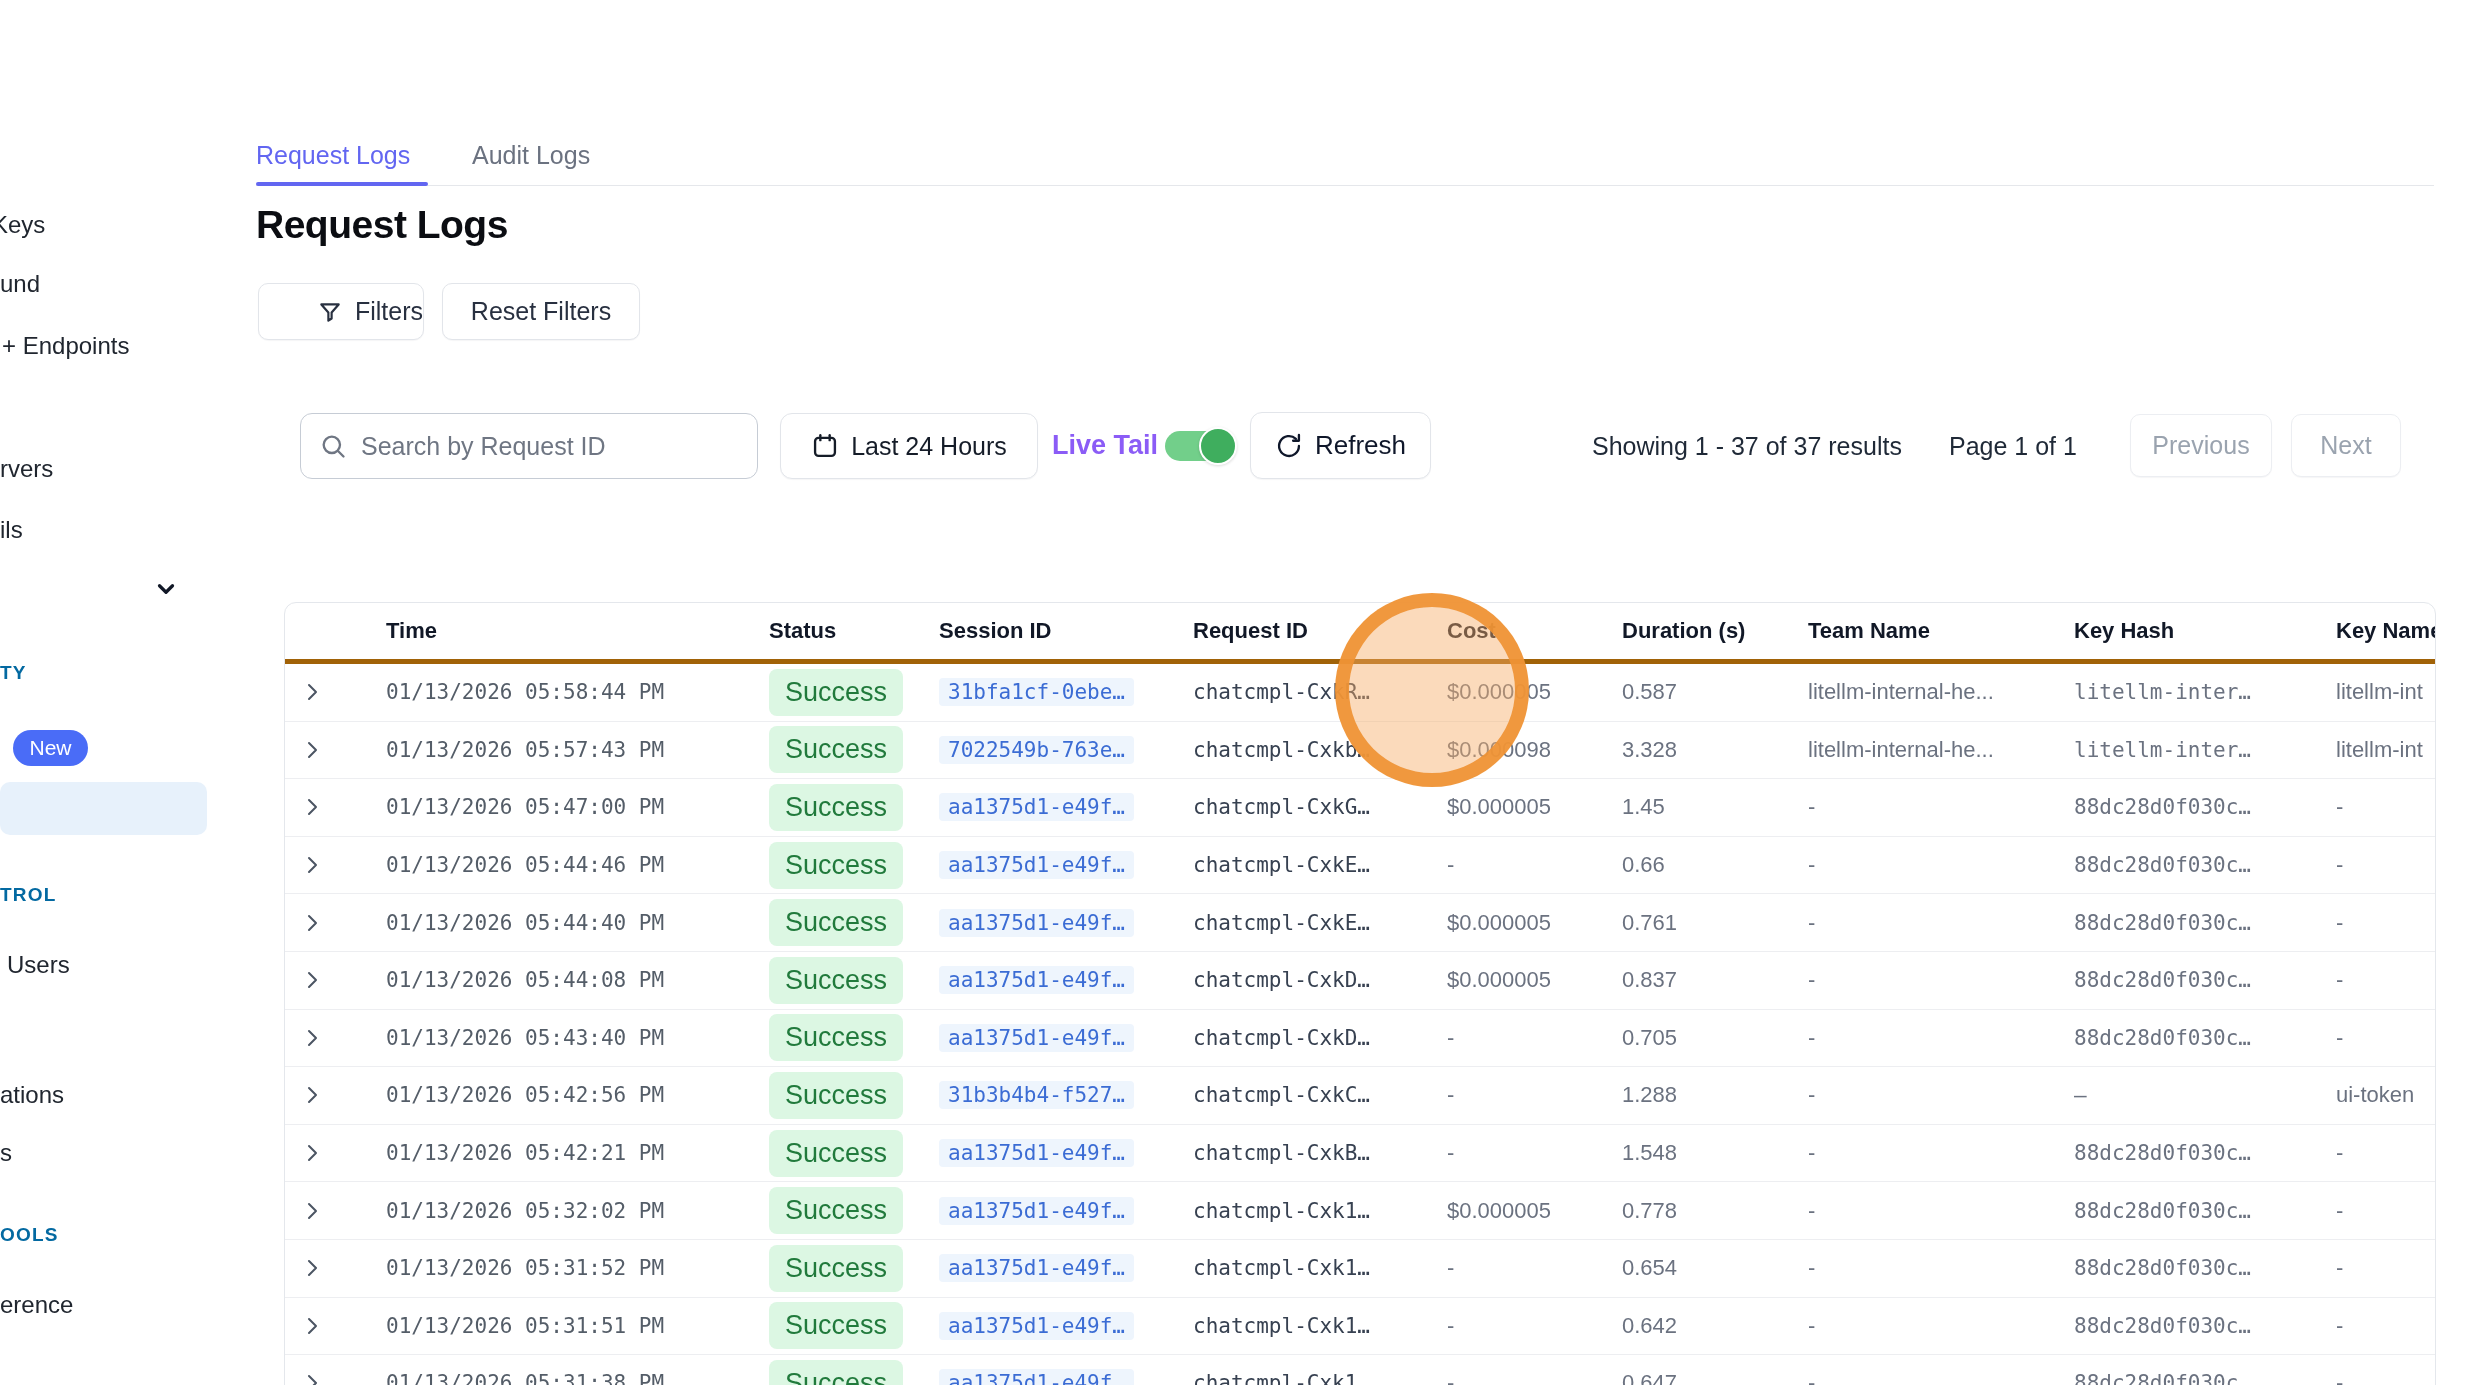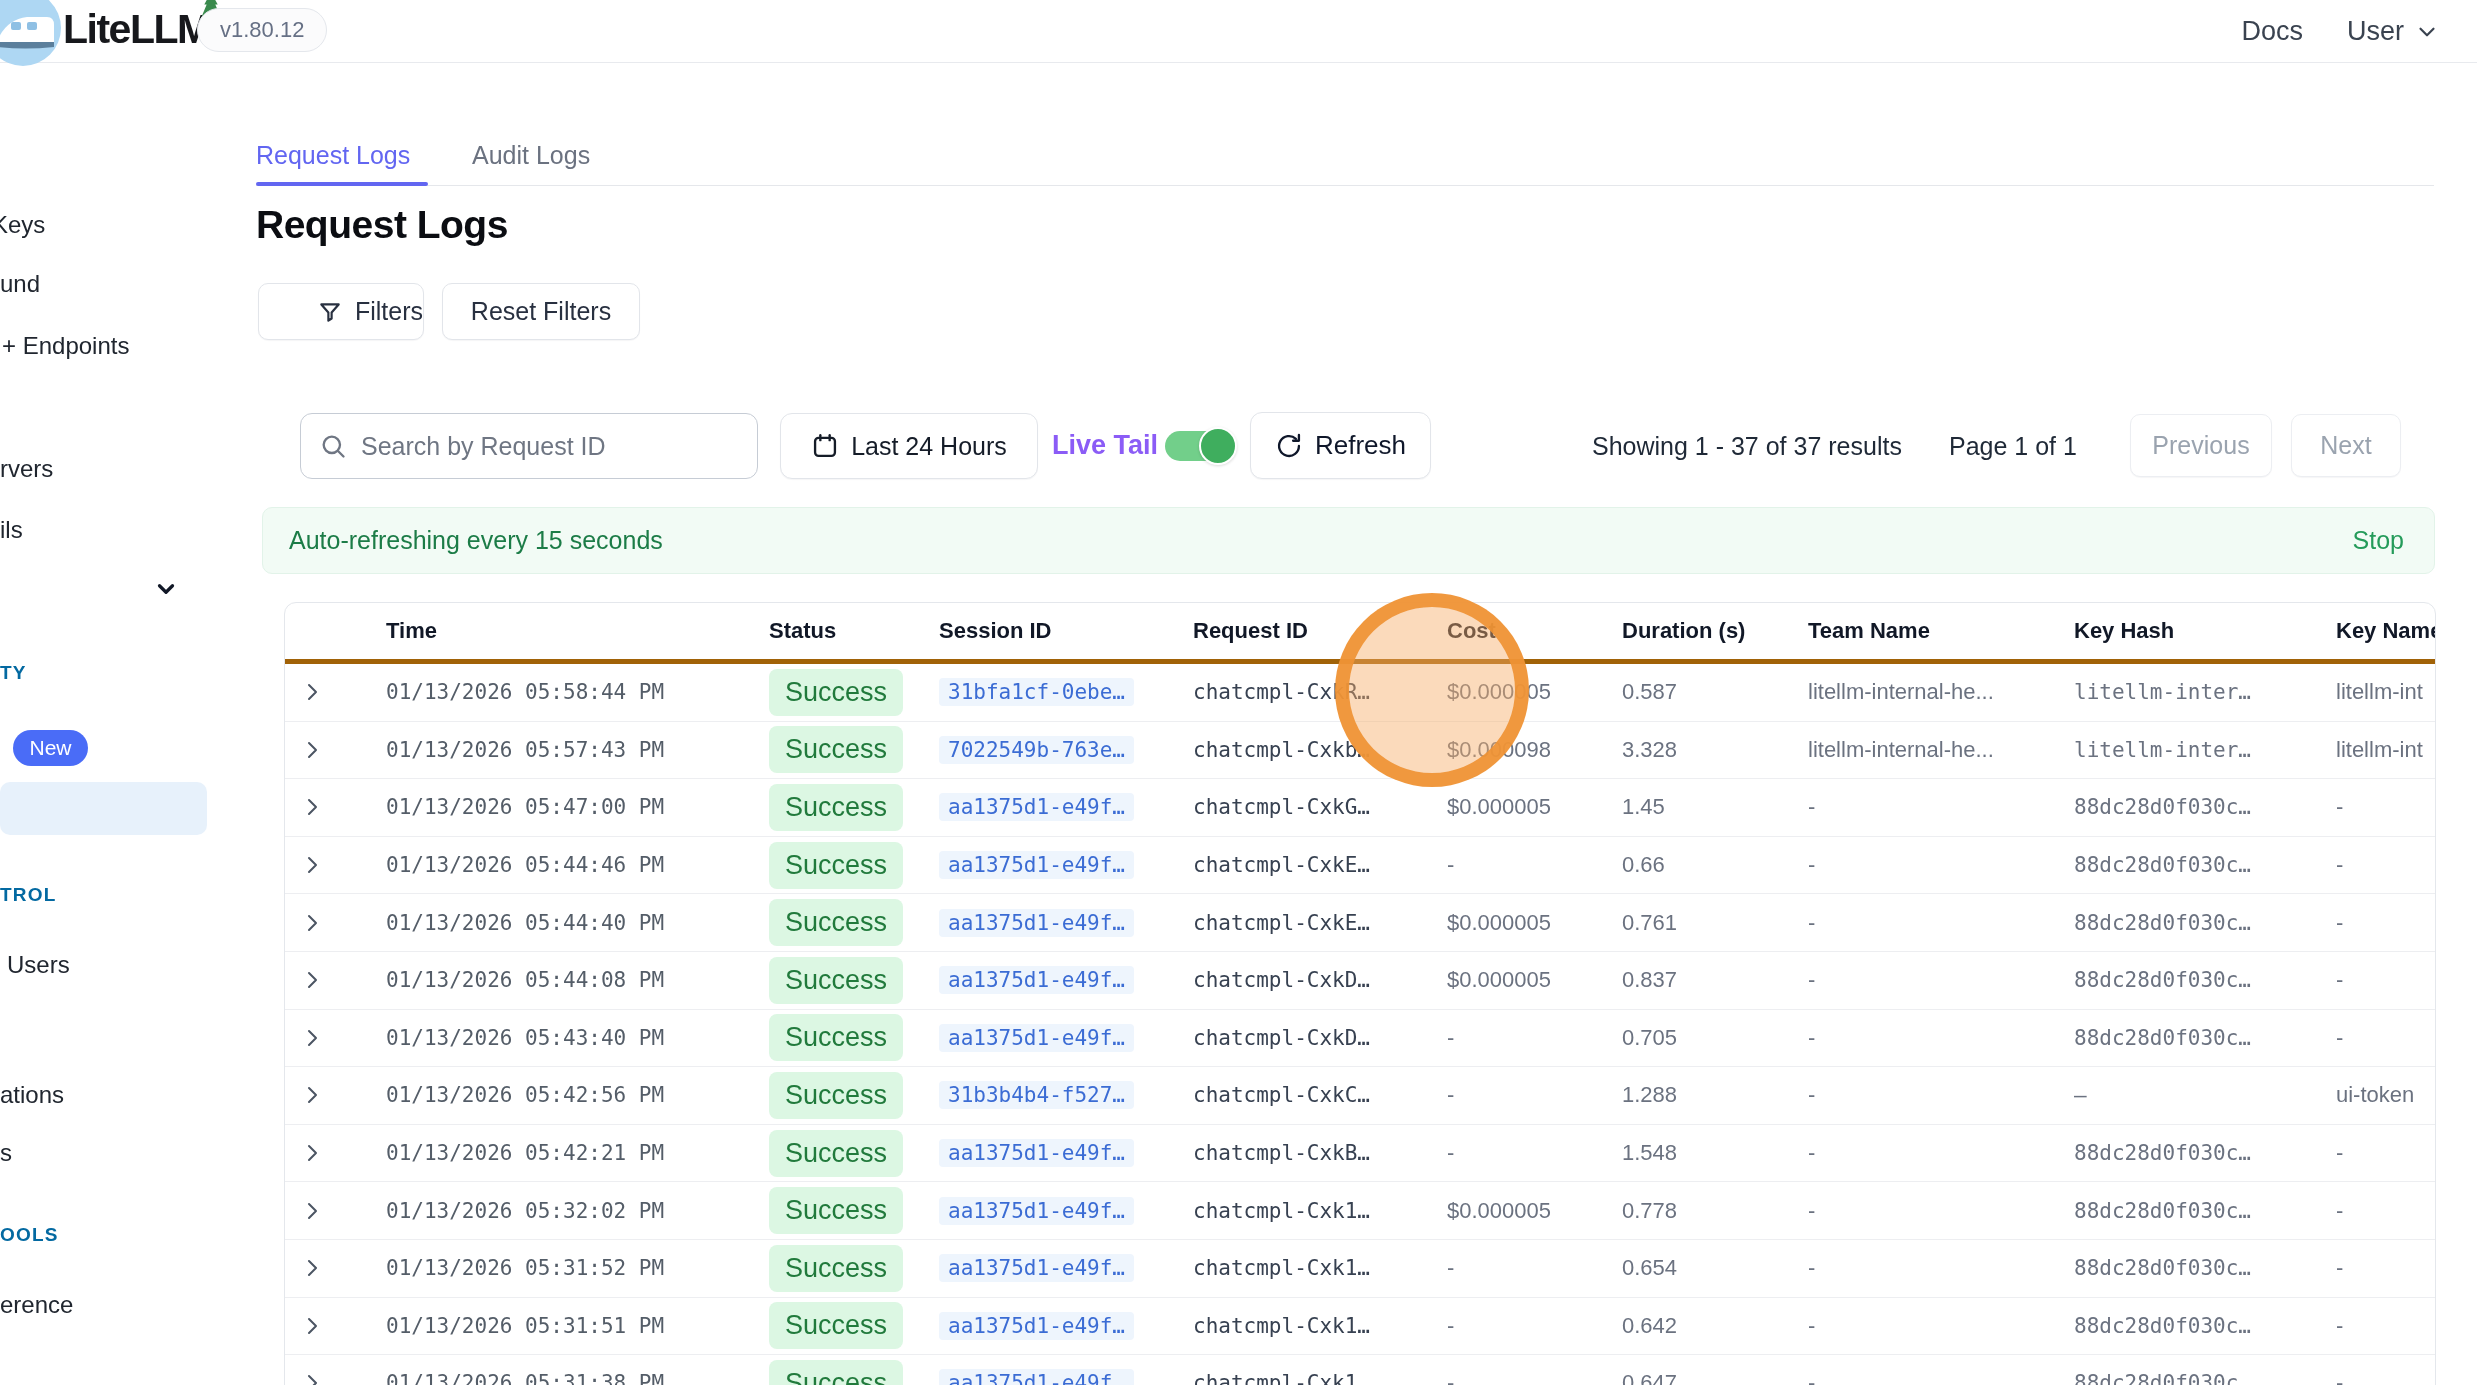--- a/index.html
+++ b/index.html
@@ -86,42 +86,20 @@
   
   .click-circle { position:absolute; left:1335px; top:593px; width:194px; height:194px; border-radius:50%; border:14px solid rgba(239,146,52,.92); background:rgba(246,173,104,.45); pointer-events:none; }
 
   svg { display:block; }
 </style>
 </head>
 <body>
 
 <div id="page">
 
-  <div class="topbar">
-    <div class="logo-circle">
-      <svg width="76" height="76" viewBox="0 0 76 76">
-        <path d="M12 52 Q20 30 42 27 L62 27 Q69 27 69 35 L69 52 Z" fill="#ffffff"></path>
-        <path d="M12 52 L69 52 L69 57 Q40 60 12 57 Z" fill="#5b7f9c"></path>
-        <rect x="26" y="32" width="10" height="8" rx="2" fill="#8fc0e4"></rect>
-        <rect x="42" y="32" width="10" height="8" rx="2" fill="#8fc0e4"></rect>
-      </svg>
-    </div>
-    <div class="brand">LiteLLM</div>
-    <div class="tree"></div>
-    <div class="version-badge">v1.80.12</div>
-    <div class="top-links">
-      <div class="top-link">Docs</div>
-      <div class="top-link">
-        <span>User</span>
-        <svg width="26" height="26" viewBox="0 0 24 24" fill="none" stroke="#3a4350" stroke-width="2" stroke-linecap="round" stroke-linejoin="round">
-            <polyline points="6 9 12 15 18 9"></polyline>
-          </svg>
-      </div>
-    </div>
-  </div>
 
   <div class="side-item si-keys">Keys</div>
   <div class="side-item si-playground">und</div>
   <div class="side-item si-endpoints">+ Endpoints</div>
   <div class="side-item si-servers">rvers</div>
   <div class="side-item si-guardrails">ils</div>
   <div class="side-chevron">
     <svg width="26" height="26" viewBox="0 0 24 24" fill="none" stroke="#111827" stroke-width="3" stroke-linecap="round" stroke-linejoin="round">
         <polyline points="6 9 12 15 18 9"></polyline>
       </svg>
@@ -181,24 +159,20 @@
         <polyline points="20.5 2.5 20.5 7.5 15.5 7.5"></polyline>
       </svg>
     <span>Refresh</span>
   </div>
 
   <div class="results-summary">Showing 1 - 37 of 37 results</div>
   <div class="page-indicator">Page 1 of 1</div>
   <div class="btn btn-prev">Previous</div>
   <div class="btn btn-next">Next</div>
 
-  <div class="banner">
-    <span class="banner-text">Auto-refreshing every 15 seconds</span>
-    <span class="banner-stop">Stop</span>
-  </div>
 
   <div class="table-card">
     <div class="thead">
       <div class="th"></div>
       <div class="th">Time</div>
       <div class="th">Status</div>
       <div class="th">Session ID</div>
       <div class="th">Request ID</div>
       <div class="th">Cost</div>
       <div class="th">Duration (s)</div>

